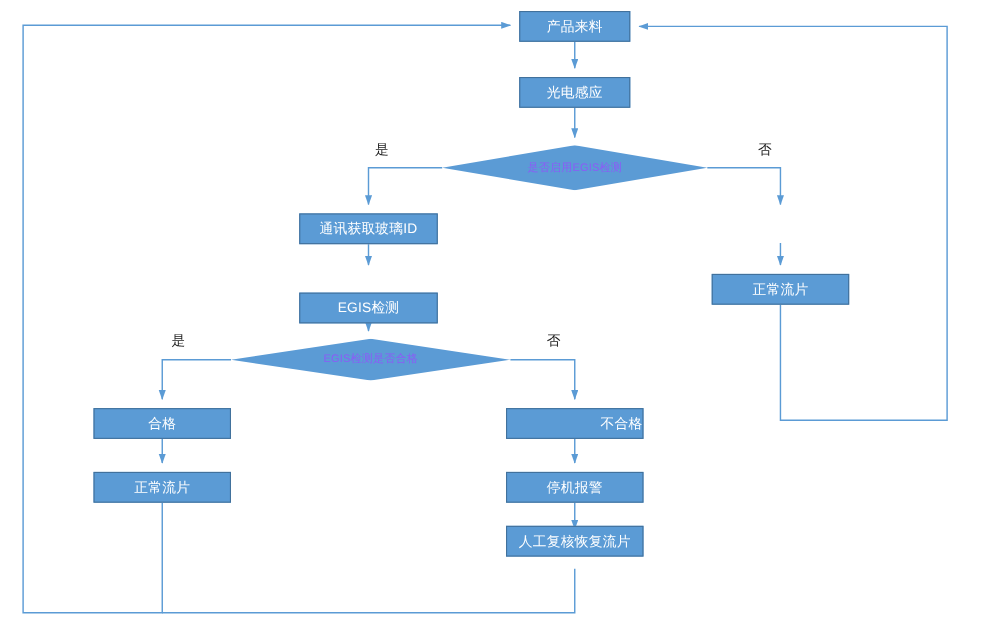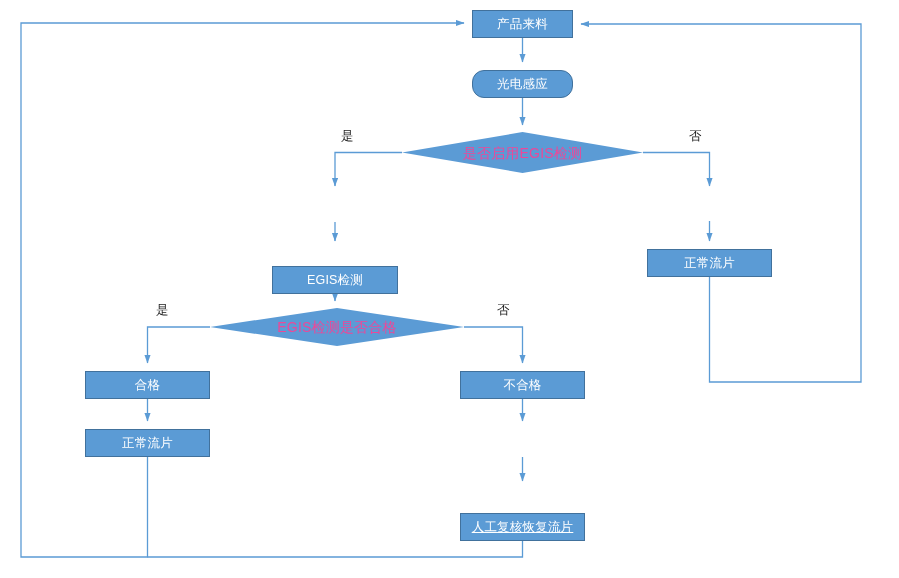--- a/index.html
+++ b/index.html
@@ -48,22 +48,22 @@
   .node.decision .dia-shape {
     position: absolute;
     left: 0;
     top: 0;
     width: 100%;
     height: 100%;
   }
   .node.decision .dia-text {
     position: relative;
     z-index: 2;
-    color: #ec4899;
-    font-size: 14px;
+    color: #8b5cf6;
+    font-size: 10px;
   }
   .edge-label {
     position: absolute;
     font-size: 12.5px;
     color: #1a1a1a;
     line-height: 1;
     white-space: nowrap;
     user-select: none;
   }
 </style>
@@ -110,31 +110,34 @@
 
       <path d="M522.5,517 L522.5,557 L147.5,557"></path>
 
     </g>
   </svg>
 
   <div class="node process" style="left:472px; top:10px; width:101px; height:28px;">
     <span>产品来料</span>
   </div>
 
-  <div class="node process" style="left:472px; top:70px; width:101px; height:28px;border-radius:12px;">
+  <div class="node process" style="left:472px; top:70px; width:101px; height:28px;">
     <span>光电感应</span>
   </div>
 
   <div class="node decision" style="left:402px; top:132px; width:241px; height:41px;">
     <svg class="dia-shape" viewBox="0 0 241 41" preserveAspectRatio="none">
       <polygon points="120.5,0 241,20.5 120.5,41 0,20.5" fill="#5B9BD5"></polygon>
     </svg>
     <span class="dia-text">是否启用EGIS检测</span>
   </div>
 
+  <div class="node process" style="left:272px; top:194px; width:126px; height:28px;">
+    <span>通讯获取玻璃ID</span>
+  </div>
 
   <div class="node process" style="left:272px; top:266px; width:126px; height:28px;">
     <span>EGIS检测</span>
   </div>
 
 
   <div class="node process" style="left:647px; top:249px; width:125px; height:28px;">
     <span>正常流片</span>
   </div>
 
@@ -146,26 +149,29 @@
     <svg class="dia-shape" viewBox="0 0 254 38" preserveAspectRatio="none">
       <polygon points="127,0 254,19 127,38 0,19" fill="#5B9BD5"></polygon>
     </svg>
     <span class="dia-text">EGIS检测是否合格</span>
   </div>
 
   <div class="node process" style="left:85px; top:429px; width:125px; height:28px;">
     <span>正常流片</span>
   </div>
 
-  <div class="node process" style="left:460px; top:371px; width:125px; height:28px;">
+  <div class="node process" style="left:460px; top:371px; width:125px; height:28px;justify-content:flex-end;">
     <span>不合格</span>
   </div>
 
+  <div class="node process" style="left:460px; top:429px; width:125px; height:28px;">
+    <span>停机报警</span>
+  </div>
 
-  <div class="node process" style="left:460px; top:513px; width:125px; height:28px;text-decoration:underline;">
+  <div class="node process" style="left:460px; top:478px; width:125px; height:28px;">
     <span>人工复核恢复流片</span>
   </div>
 
   <div class="edge-label" style="left:341px; top:130px;">是</div>
 
   <div class="edge-label" style="left:689px; top:130px;">否</div>
 
   <div class="edge-label" style="left:156px; top:304px;">是</div>
 
   <div class="edge-label" style="left:497px; top:304px;">否</div>

